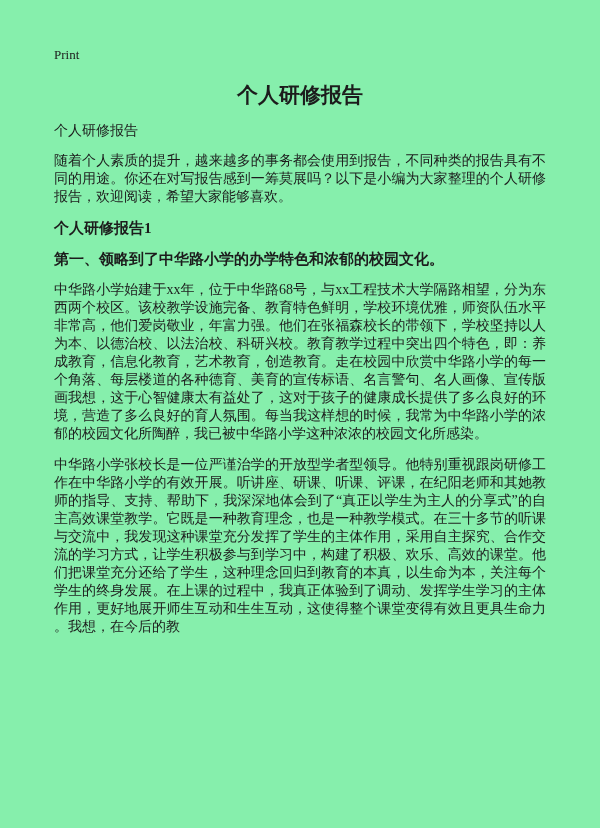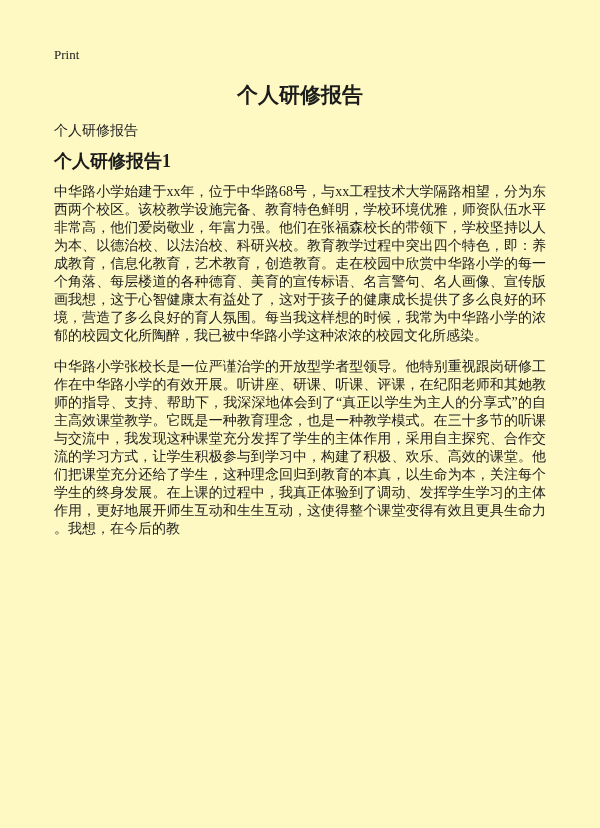--- a/index.html
+++ b/index.html
@@ -12,21 +12,21 @@
     height: 828px;
     overflow: hidden;
     font-family: "Liberation Serif", "DejaVu Serif", serif;
     color: #1c1c1c;
   }
   .page {
     box-sizing: border-box;
     width: 600px;
     height: 828px;
     padding: 45px 54px 0 54px;
-    background: #fef9c3;
+    background: #86efac;
   }
   .print-link {
     font-size: 13px;
     line-height: 15px;
     margin: 0 0 21px 0;
     color: #1c1c1c;
     cursor: pointer;
     display: inline-block;
   }
   .doc-title {
@@ -43,40 +43,42 @@
   }
   .para {
     font-size: 14px;
     line-height: 18px;
     margin: 0 0 13px 0;
     text-align: justify;
     word-break: break-all;
     line-break: anywhere;
   }
   .section-heading {
-    font-size: 18px;
+    font-size: 15px;
     font-weight: bold;
     line-height: 19px;
     margin: 8px 0 12px 0;
   }
 </style>
 </head>
 <body>
 
 <div class="page">
 
   <span class="print-link">Print</span>
 
   <h1 class="doc-title">个人研修报告</h1>
 
   <div class="doc-subtitle">个人研修报告</div>
 
+  <p class="para">随着个人素质的提升，越来越多的事务都会使用到报告，不同种类的报告具有不同的用途。你还在对写报告感到一筹莫展吗？以下是小编为大家整理的个人研修报告，欢迎阅读，希望大家能够喜欢。</p>
 
   <h2 class="section-heading">个人研修报告1</h2>
 
 
+  <h2 class="section-heading">第一、领略到了中华路小学的办学特色和浓郁的校园文化。</h2>
 
   <p class="para">中华路小学始建于xx年，位于中华路68号，与xx工程技术大学隔路相望，分为东西两个校区。该校教学设施完备、教育特色鲜明，学校环境优雅，师资队伍水平非常高，他们爱岗敬业，年富力强。他们在张福森校长的带领下，学校坚持以人为本、以德治校、以法治校、科研兴校。教育教学过程中突出四个特色，即：养成教育，信息化教育，艺术教育，创造教育。走在校园中欣赏中华路小学的每一个角落、每层楼道的各种德育、美育的宣传标语、名言警句、名人画像、宣传版画我想，这于心智健康太有益处了，这对于孩子的健康成长提供了多么良好的环境，营造了多么良好的育人氛围。每当我这样想的时候，我常为中华路小学的浓郁的校园文化所陶醉，我已被中华路小学这种浓浓的校园文化所感染。</p>
 
 
   <p class="para">中华路小学张校长是一位严谨治学的开放型学者型领导。他特别重视跟岗研修工作在中华路小学的有效开展。听讲座、研课、听课、评课，在纪阳老师和其她教师的指导、支持、帮助下，我深深地体会到了“真正以学生为主人的分享式”的自主高效课堂教学。它既是一种教育理念，也是一种教学模式。在三十多节的听课与交流中，我发现这种课堂充分发挥了学生的主体作用，采用自主探究、合作交流的学习方式，让学生积极参与到学习中，构建了积极、欢乐、高效的课堂。他们把课堂充分还给了学生，这种理念回归到教育的本真，以生命为本，关注每个学生的终身发展。在上课的过程中，我真正体验到了调动、发挥学生学习的主体作用，更好地展开师生互动和生生互动，这使得整个课堂变得有效且更具生命力。我想，在今后的教</p>
 
 </div>
 
 </body></html>

